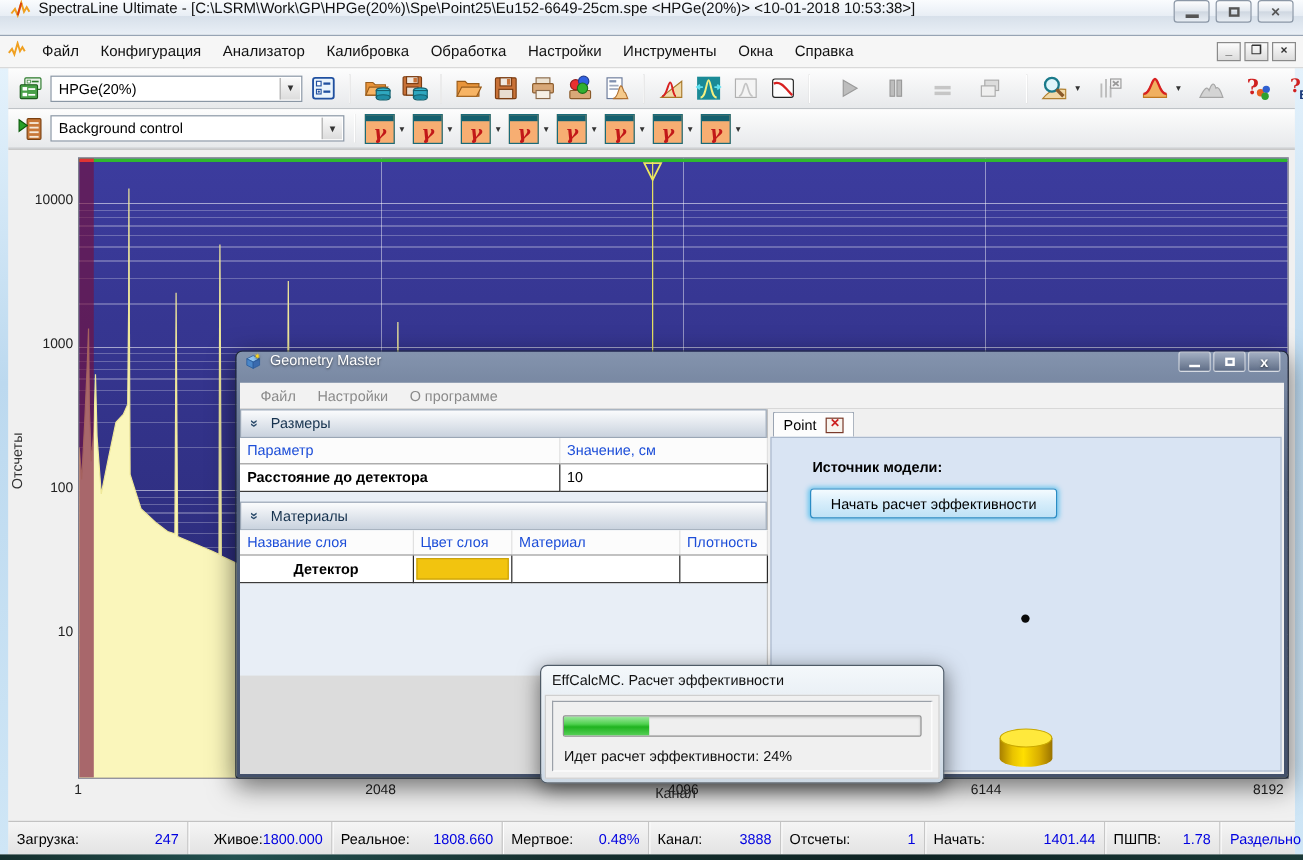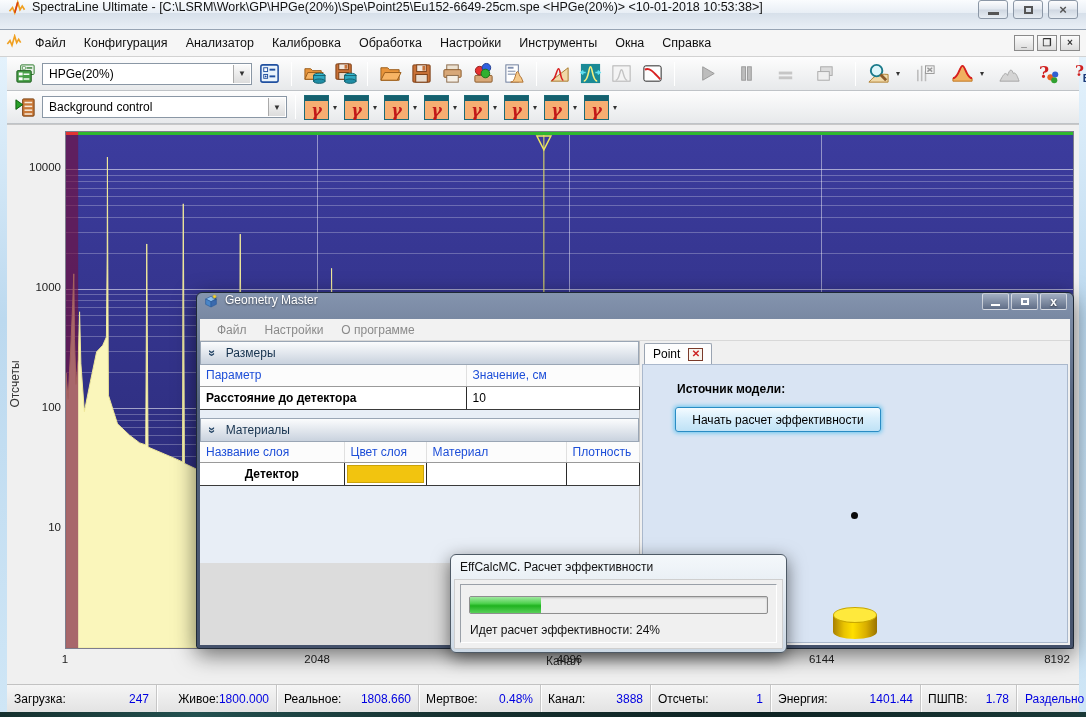--- a/index.html
+++ b/index.html
@@ -515,21 +515,21 @@
         </div>
         <div class="sitem" style="width: 110px;">
           <span class="slabel">Канал:</span>
           <span class="svalue">3888</span>
         </div>
         <div class="sitem" style="width: 120px;">
           <span class="slabel">Отсчеты:</span>
           <span class="svalue">1</span>
         </div>
         <div class="sitem" style="width: 150px;">
-          <span class="slabel">Энергия:</span>
+          <span class="slabel">Начать:</span>
           <span class="svalue">1401.44</span>
         </div>
         <div class="sitem" style="width: 96px;">
           <span class="slabel">ПШПВ:</span>
           <span class="svalue">1.78</span>
         </div>
       </div>
     <div id="smode">Раздельно</div>
   </div>
 

